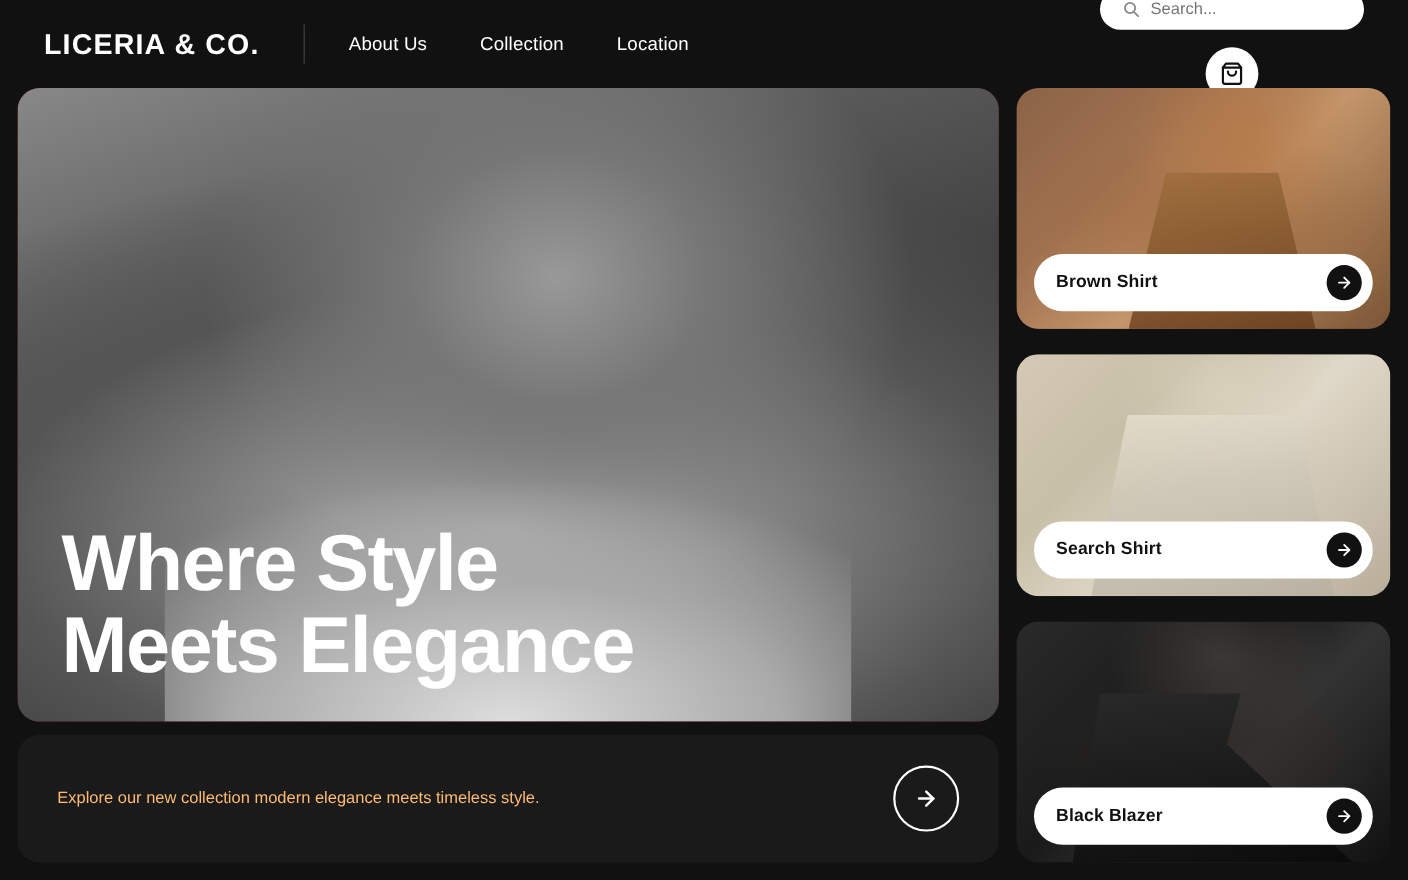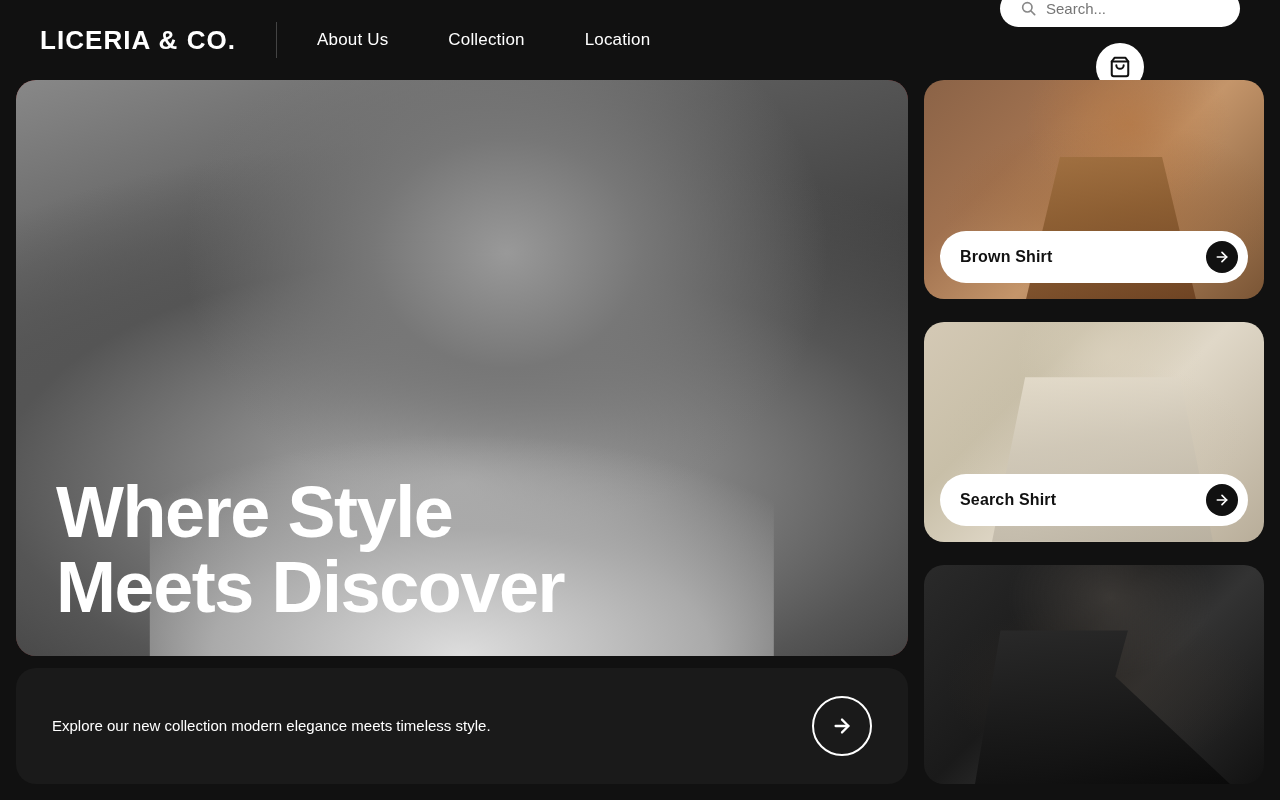--- a/index.html
+++ b/index.html
@@ -35,21 +35,21 @@
     .divider-line {
       width: 1px;
       height: 36px;
       background: #444;
       margin: 0 40px;
       flex-shrink: 0;
     }
 
     nav {
       display: flex;
-      gap: 60px;
+      gap: 48px;
       flex: 1;
     }
 
     nav a {
       color: #fff;
       text-decoration: none;
       font-size: 17px;
       font-weight: 400;
       letter-spacing: 0.01em;
       cursor: pointer;
@@ -173,21 +173,21 @@
       border-radius: 20px;
       padding: 28px 36px;
       display: flex;
       align-items: center;
       justify-content: space-between;
       margin-top: 12px;
       flex-shrink: 0;
     }
 
     .bottom-text {
-      color: #ffffff;
+      color: #fdba74;
       font-size: 15px;
       line-height: 1.6;
       max-width: 680px;
     }
 
     .arrow-circle {
       width: 60px;
       height: 60px;
       border-radius: 50%;
       border: 2px solid #fff;
@@ -363,21 +363,21 @@
 
   <div class="left-panel">
     <div class="hero-image-wrapper">
       <div class="hero-image-bg">
         <div class="hero-model"></div>
         <div class="hero-shirt"></div>
       </div>
       <div class="hero-text">
         <div class="hero-headline">
           <span>Where Style</span><br>
-          <span>Meets Discover</span>
+          <span>Meets Elegance</span>
         </div>
       </div>
     </div>
 
     <div class="bottom-bar">
       <div class="bottom-text">
         <span>Explore our new collection modern elegance meets timeless style.</span><br>
       </div>
       <div class="arrow-circle">
         <svg width="22" height="22" viewBox="0 0 24 24" fill="none" stroke="#fff" stroke-width="2.5" stroke-linecap="round" stroke-linejoin="round">
@@ -417,16 +417,25 @@
             <polyline points="12 5 19 12 12 19"></polyline>
           </svg>
         </div>
       </div>
     </div>
 
     <div class="product-card product-card-black">
       <div class="card-bg"></div>
       <div class="card-model"></div>
       <div class="black-jacket"></div>
+      <div class="card-label">
+        <span class="card-label-text">Black Blazer</span>
+        <div class="card-arrow">
+          <svg width="16" height="16" viewBox="0 0 24 24" fill="none" stroke="#fff" stroke-width="2.5" stroke-linecap="round" stroke-linejoin="round">
+            <line x1="5" y1="12" x2="19" y2="12"></line>
+            <polyline points="12 5 19 12 12 19"></polyline>
+          </svg>
+        </div>
+      </div>
     </div>
 
   </div>
 </div>
 
 </body></html>

